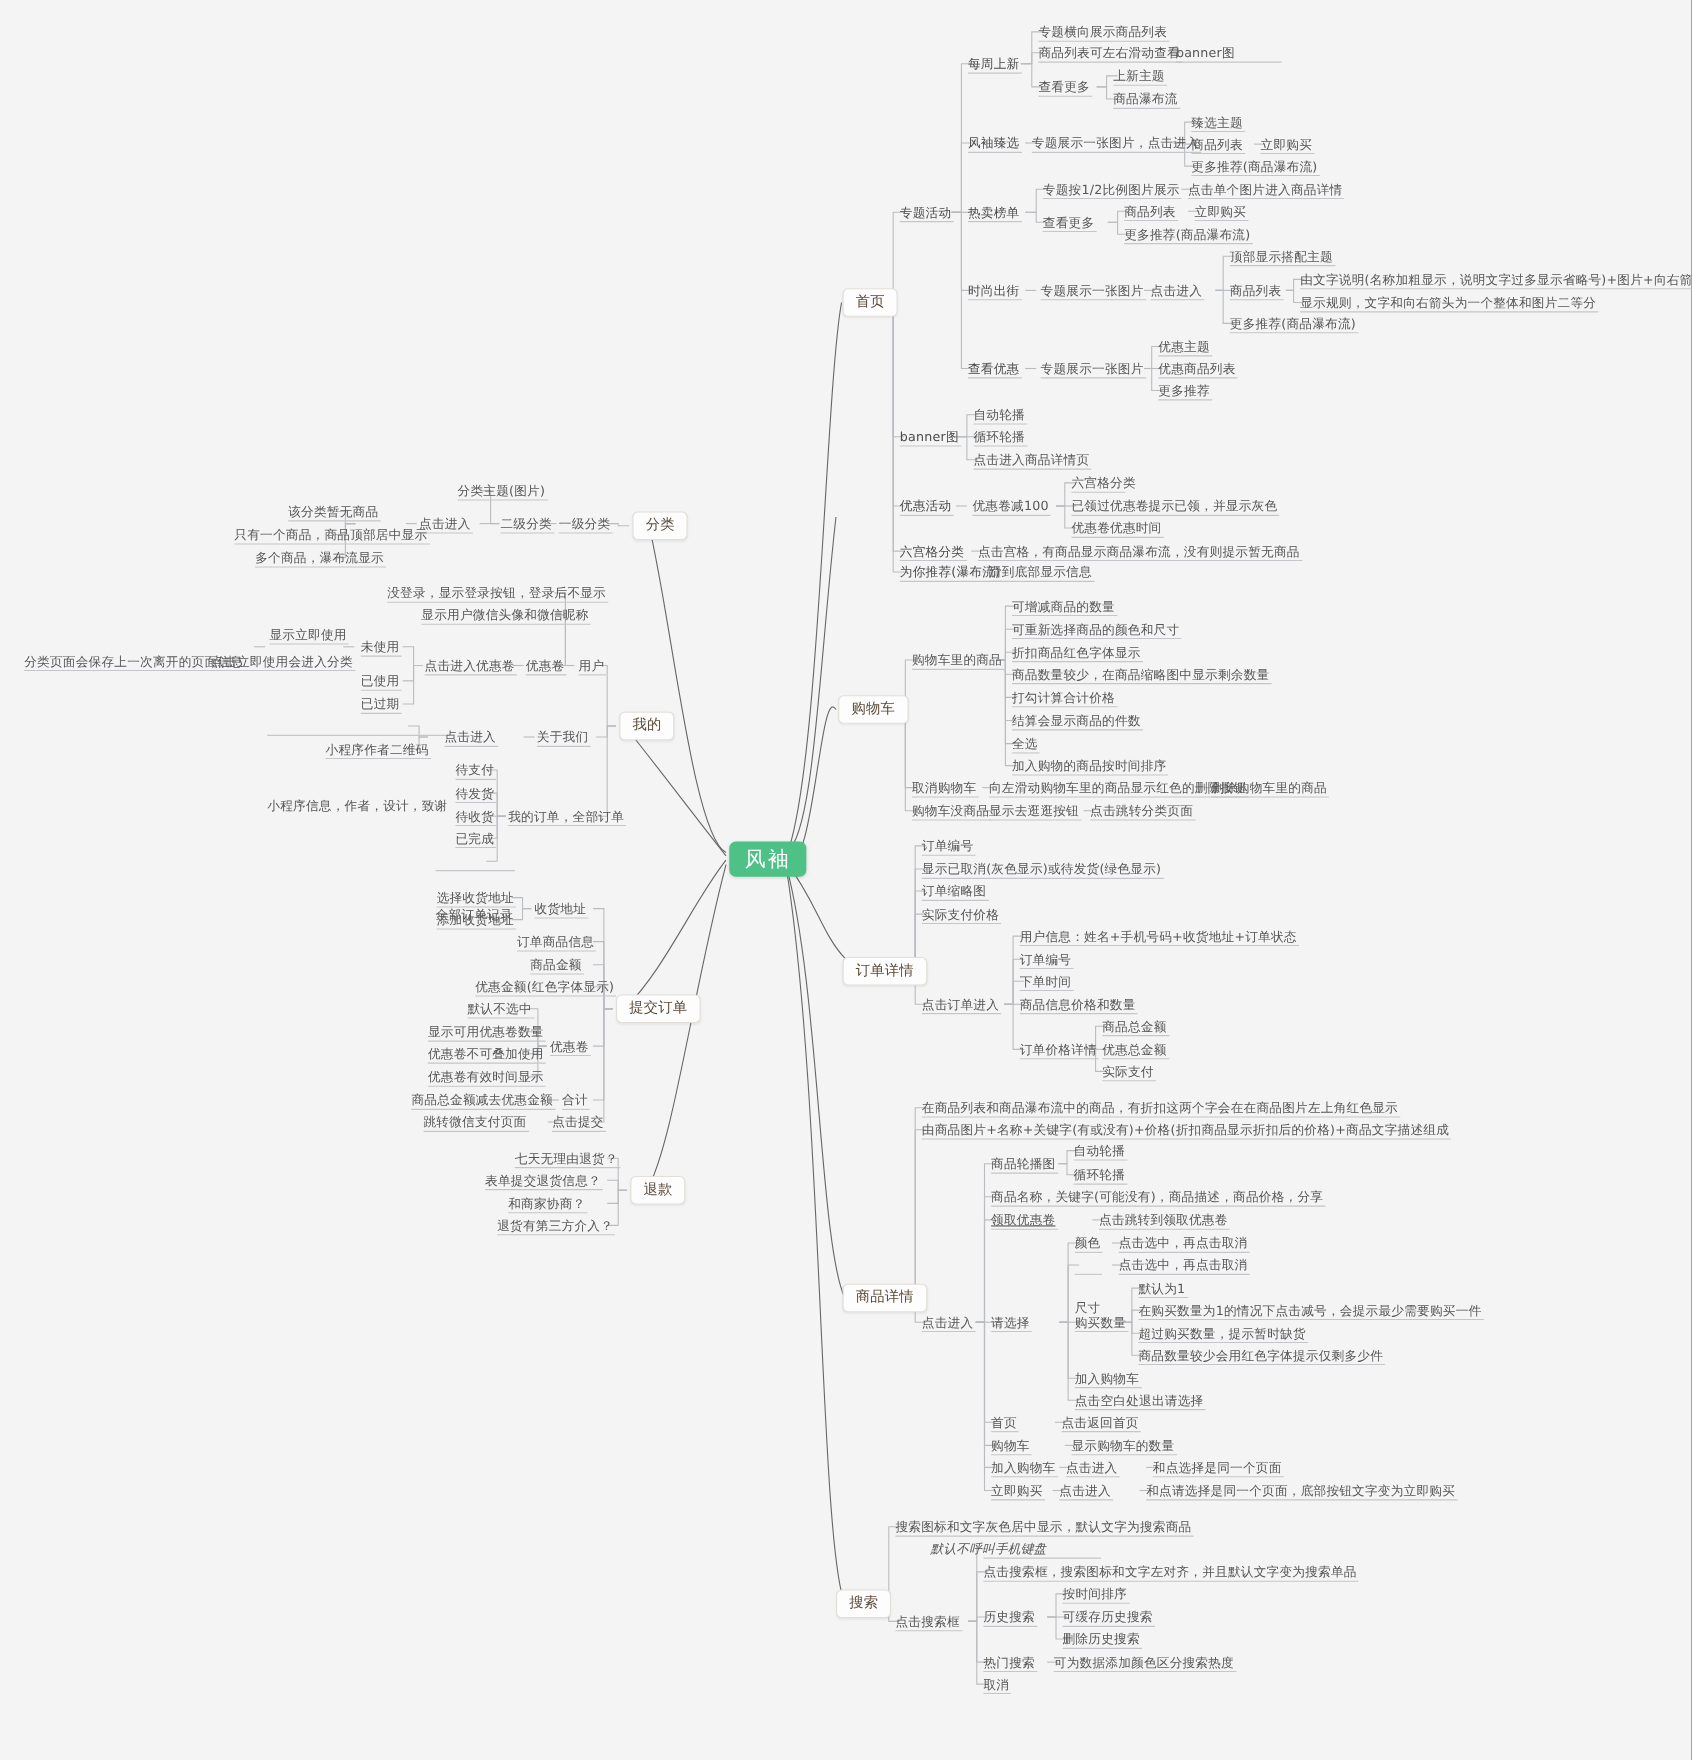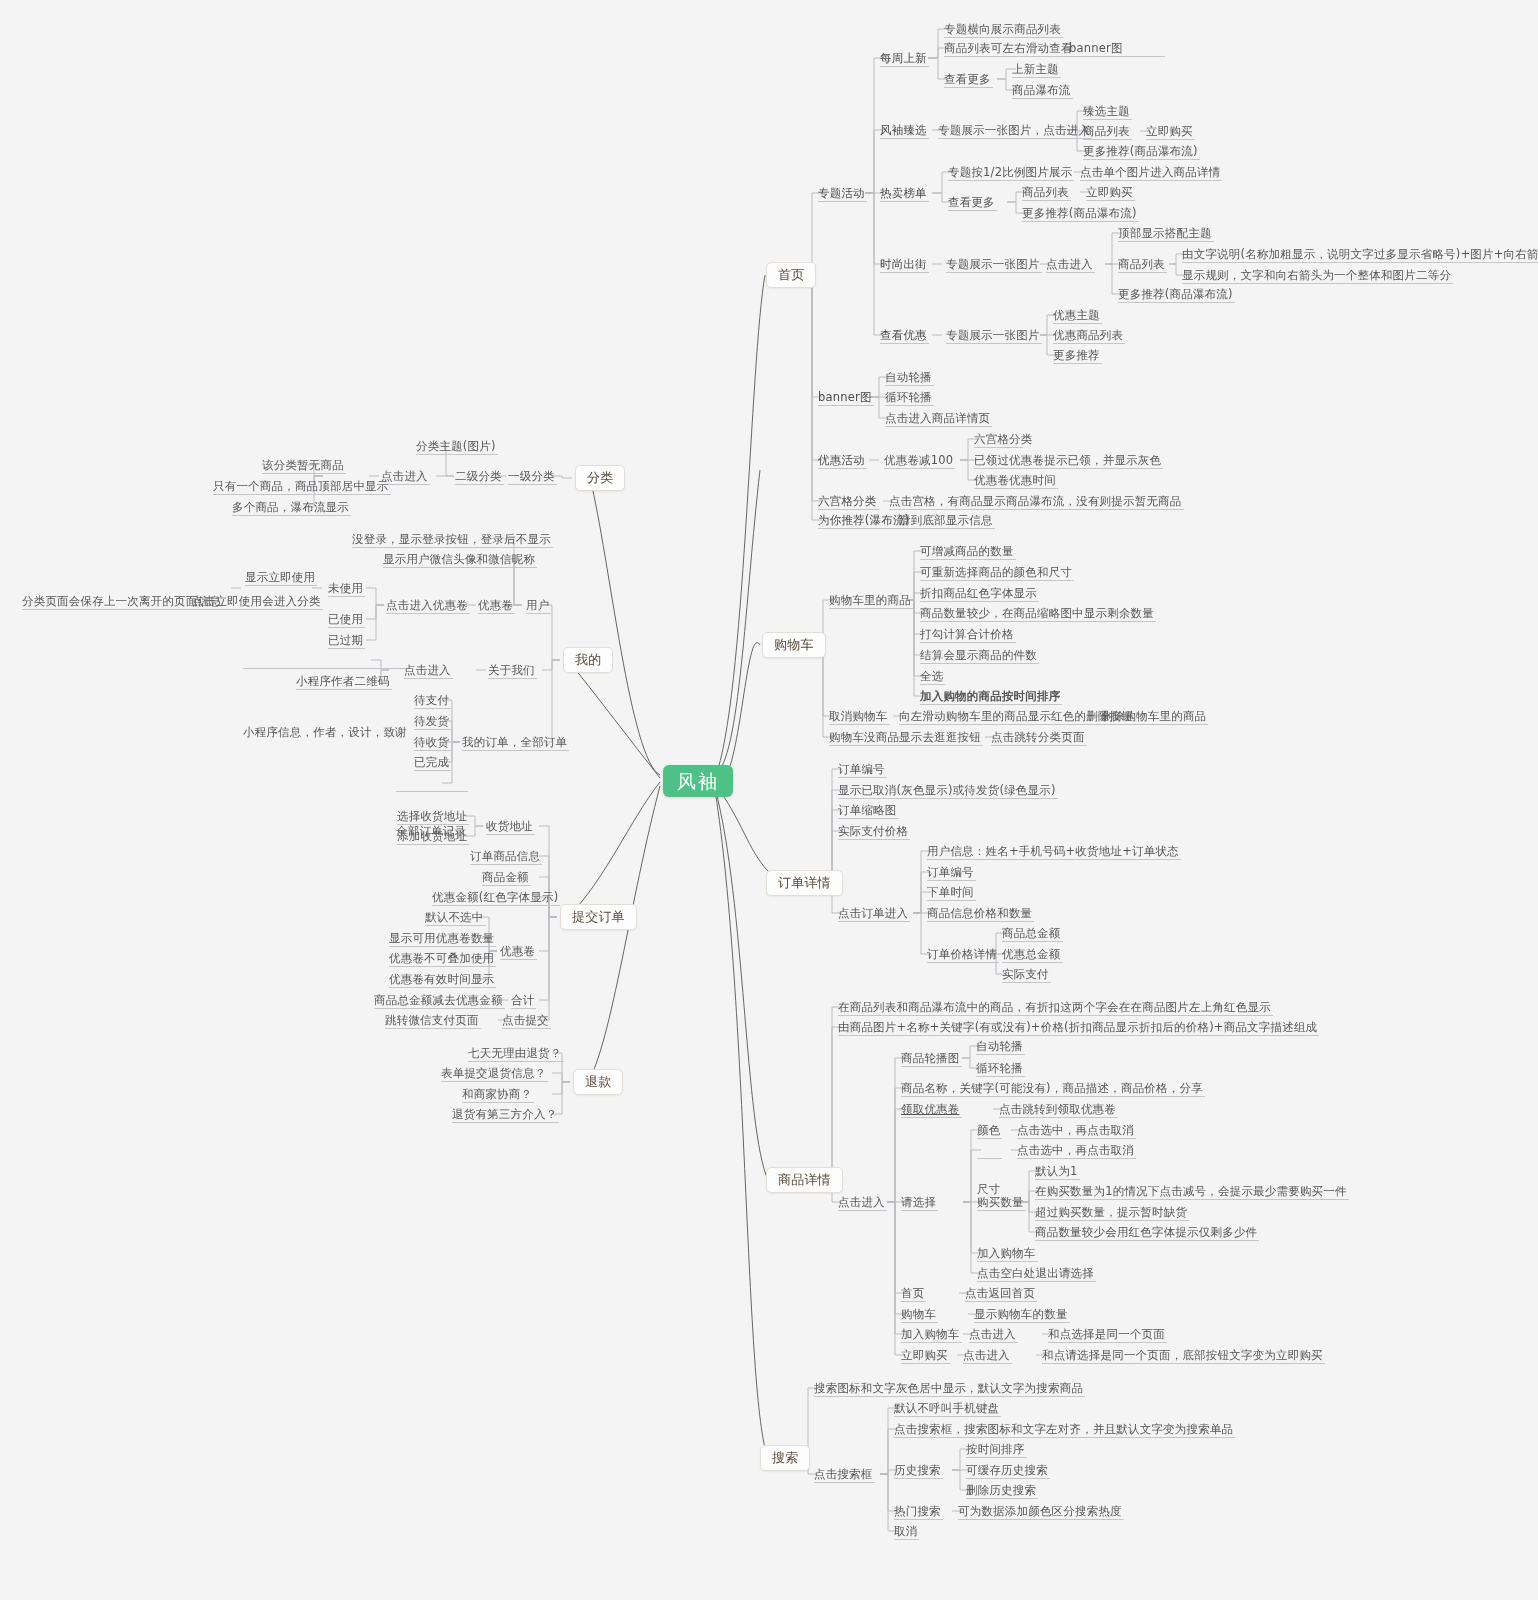--- a/index.html
+++ b/index.html
@@ -534,21 +534,21 @@
 
   <div class="node lvl1" style="left:762px;top:645px;">购物车</div>
   <div class="node leaf" style="left:829px;top:600px;">购物车里的商品</div>
   <div class="node leaf" style="left:920px;top:551px;">可增减商品的数量</div>
   <div class="node leaf" style="left:920px;top:572px;">可重新选择商品的颜色和尺寸</div>
   <div class="node leaf" style="left:920px;top:593px;">折扣商品红色字体显示</div>
   <div class="node leaf" style="left:920px;top:613px;">商品数量较少，在商品缩略图中显示剩余数量</div>
   <div class="node leaf" style="left:920px;top:634px;">打勾计算合计价格</div>
   <div class="node leaf" style="left:920px;top:655px;">结算会显示商品的件数</div>
   <div class="node leaf" style="left:920px;top:676px;">全选</div>
-  <div class="node leaf" style="left:920px;top:696px;font-weight:bold;">加入购物的商品按时间排序</div>
+  <div class="node leaf" style="left:920px;top:696px;">加入购物的商品按时间排序</div>
 
   <div class="node leaf" style="left:829px;top:716px;">取消购物车</div>
   <div class="node leaf" style="left:899px;top:716px;">向左滑动购物车里的商品显示红色的删除按钮</div>
   <div class="node leaf" style="left:1101px;top:716px;">删除购物车里的商品</div>
   <div class="node leaf" style="left:829px;top:737px;">购物车没商品</div>
   <div class="node leaf" style="left:899px;top:737px;">显示去逛逛按钮</div>
   <div class="node leaf" style="left:991px;top:737px;">点击跳转分类页面</div>
 
   <div class="node lvl1" style="left:766px;top:871px;margin-top:12px;">订单详情</div>
   <div class="node leaf" style="left:838px;top:769px;">订单编号</div>
@@ -621,21 +621,21 @@
   <div class="node leaf" style="left:901px;top:1334px;">加入购物车</div>
   <div class="node leaf" style="left:969px;top:1334px;">点击进入</div>
   <div class="node leaf" style="left:1048px;top:1334px;">和点选择是同一个页面</div>
   <div class="node leaf" style="left:901px;top:1355px;">立即购买</div>
   <div class="node leaf" style="left:963px;top:1355px;">点击进入</div>
   <div class="node leaf" style="left:1042px;top:1355px;">和点请选择是同一个页面，底部按钮文字变为立即购买</div>
 
   <div class="node lvl1" style="left:760px;top:1458px;">搜索</div>
   <div class="node leaf" style="left:814px;top:1388px;">搜索图标和文字灰色居中显示，默认文字为搜索商品</div>
   <div class="node leaf" style="left:814px;top:1474px;">点击搜索框</div>
-  <div class="node leaf" style="left:894px;top:1408px;">默认不呼叫手机键盘</div>
+  <div class="node leaf" style="left:846px;top:1408px;font-style:italic;">默认不呼叫手机键盘</div>
   <div class="node leaf" style="left:894px;top:1429px;">点击搜索框，搜索图标和文字左对齐，并且默认文字变为搜索单品</div>
   <div class="node leaf" style="left:894px;top:1470px;">历史搜索</div>
   <div class="node leaf" style="left:966px;top:1449px;">按时间排序</div>
   <div class="node leaf" style="left:966px;top:1470px;">可缓存历史搜索</div>
   <div class="node leaf" style="left:966px;top:1490px;">删除历史搜索</div>
   <div class="node leaf" style="left:894px;top:1511px;">热门搜索</div>
   <div class="node leaf" style="left:958px;top:1511px;">可为数据添加颜色区分搜索热度</div>
   <div class="node leaf" style="left:894px;top:1531px;">取消</div>
 
 </div>

